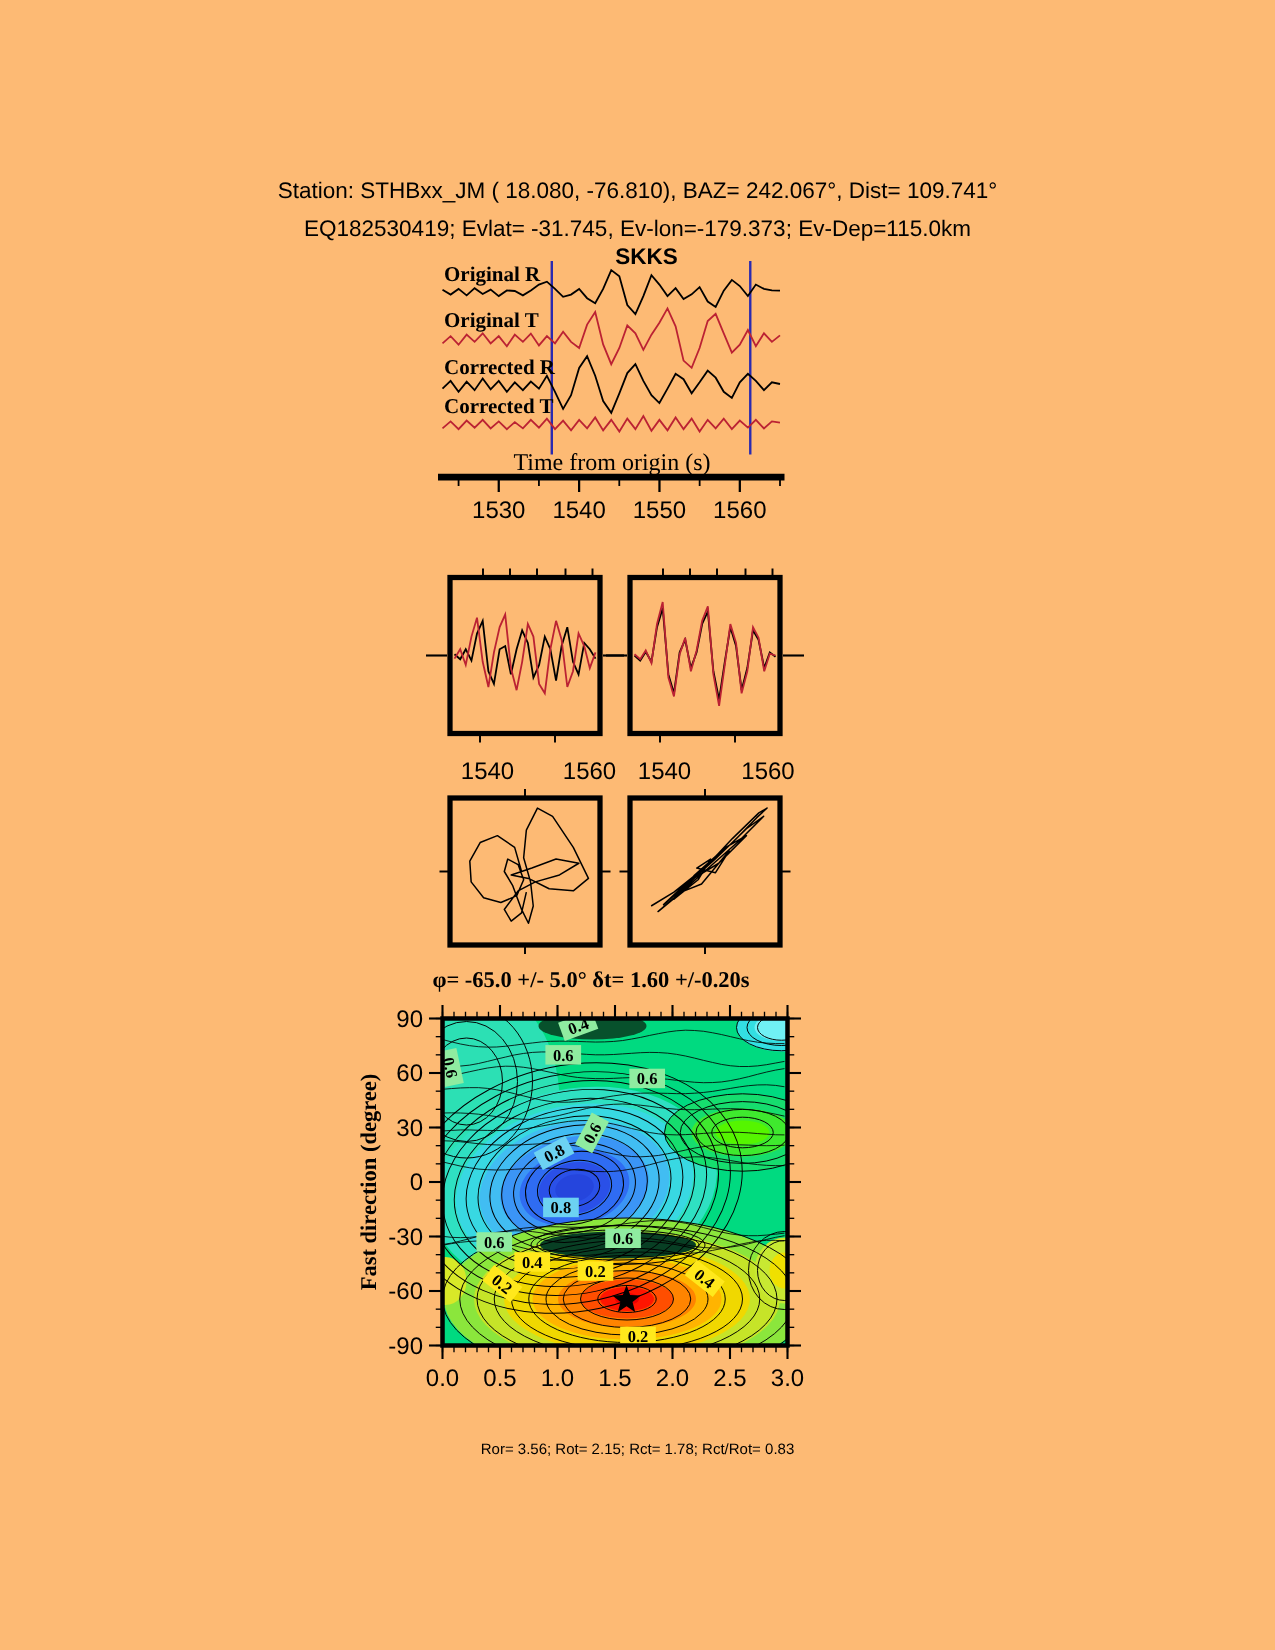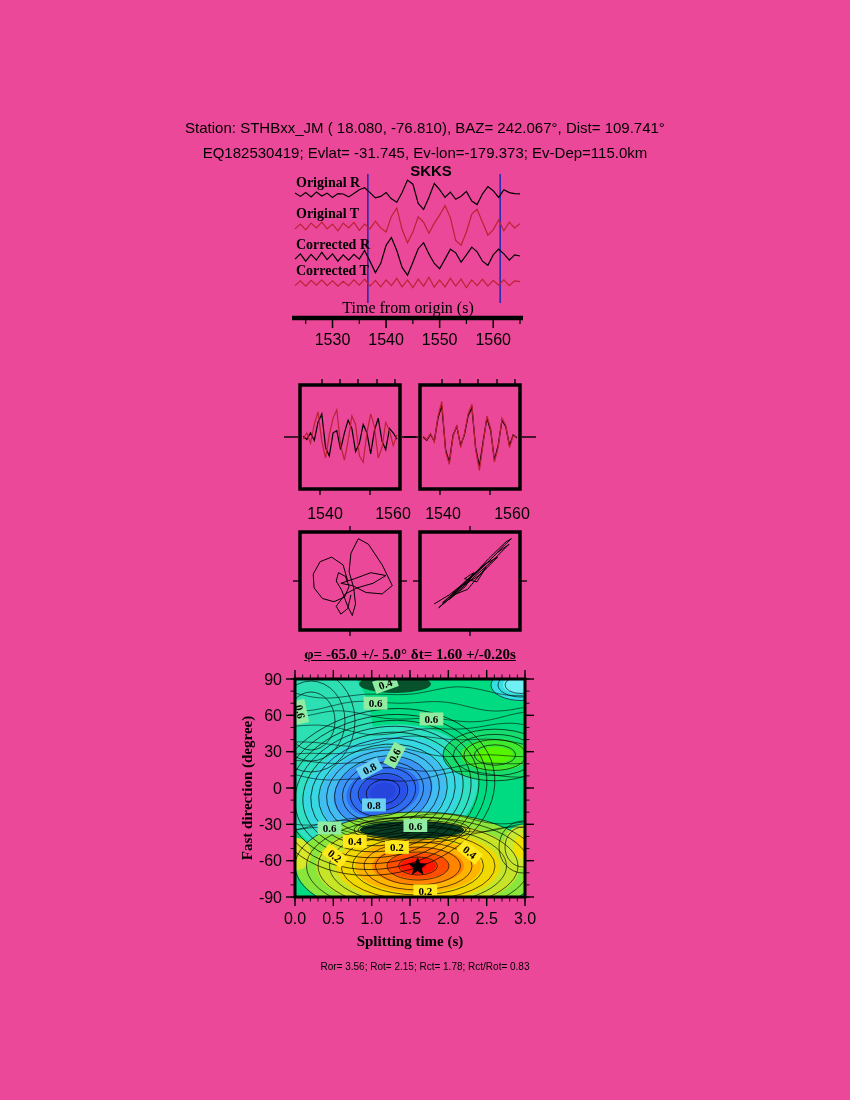--- a/index.html
+++ b/index.html
@@ -1,21 +1,21 @@
 <!DOCTYPE html>
 <html><head>
 <meta charset="utf-8">
 <style>
   html,body{margin:0;padding:0;background:#fff;}
-  .page{position:relative;width:850px;height:1100px;background:#ec4899;overflow:hidden;
+  .page{position:relative;width:850px;height:1100px;background:#fdba74;overflow:hidden;
         font-family:"Liberation Sans",sans-serif;color:#000;}
   .hdr{position:absolute;top:115px;left:0;width:850px;text-align:center;
        font-size:15px;line-height:25px;}
-  .ctitle{position:absolute;top:646px;left:268px;width:284px;text-align:center;
-          font:bold 15px "Liberation Serif",serif;text-decoration:underline;}
+  .ctitle{position:absolute;top:646px;left:252px;width:284px;text-align:center;
+          font:bold 15px "Liberation Serif",serif;}
   .ylab{position:absolute;left:247px;top:788px;transform:translate(-50%,-50%) rotate(-90deg);
         white-space:nowrap;font:bold 15px "Liberation Serif",serif;}
   .xlab{position:absolute;top:933px;left:270px;width:280px;text-align:center;
         font:bold 15px "Liberation Serif",serif;}
   .footer{position:absolute;top:961px;left:0;width:850px;text-align:center;font-size:10px;}
   svg{position:absolute;overflow:visible;}
   #trace-svg{left:280px;top:158px;}
   #pair-svg{left:280px;top:372px;}
   #motion-svg{left:280px;top:522px;}
   #contour-svg{left:240px;top:655px;}
@@ -391,15 +391,14 @@
       <line x1="55" y1="60.33333333333333" x2="50.5" y2="60.33333333333333" stroke="#000" stroke-width="0.9"></line>
       <line x1="285" y1="60.33333333333333" x2="289.5" y2="60.33333333333333" stroke="#000" stroke-width="0.9"></line>
       <line x1="55" y1="48.22222222222222" x2="50.5" y2="48.22222222222222" stroke="#000" stroke-width="0.9"></line>
       <line x1="285" y1="48.22222222222222" x2="289.5" y2="48.22222222222222" stroke="#000" stroke-width="0.9"></line>
       <line x1="55" y1="36.111111111111114" x2="50.5" y2="36.111111111111114" stroke="#000" stroke-width="0.9"></line>
       <line x1="285" y1="36.111111111111114" x2="289.5" y2="36.111111111111114" stroke="#000" stroke-width="0.9"></line>
       <line x1="55" y1="24" x2="50.5" y2="24" stroke="#000" stroke-width="0.9"></line>
       <line x1="285" y1="24" x2="289.5" y2="24" stroke="#000" stroke-width="0.9"></line>
     </svg>
 
-  <div class="xlab">Splitting time (s)</div>
   <div class="footer">Ror= 3.56; Rot= 2.15; Rct= 1.78; Rct/Rot= 0.83</div>
 </div>
 
 </body></html>

